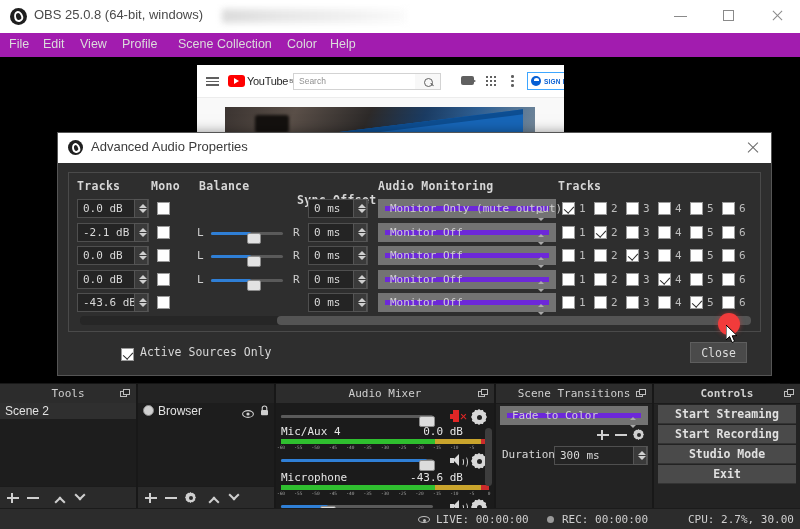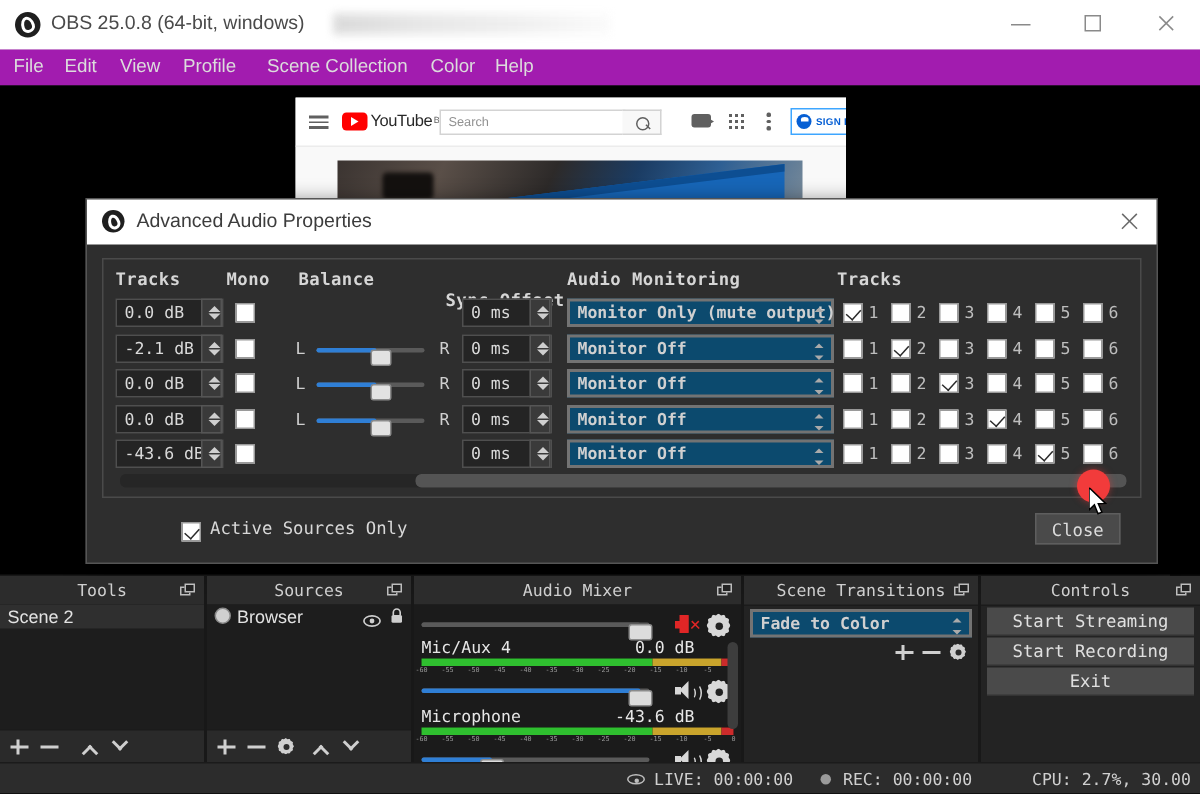--- a/index.html
+++ b/index.html
@@ -154,22 +154,22 @@
     border:solid #2a2a2a;border-width:0 1.6px 1.6px 0;transform:rotate(42deg);
   }
 
   .bal{position:absolute;height:14px;}
   .bal .lb,.bal .rb{position:absolute;top:0;font-family:"DejaVu Sans Mono",monospace;font-size:11px;color:#cfcfcf;}
   .bal .track{position:absolute;left:14px;top:6px;width:72px;height:3px;background:#5a5a5a;border-radius:2px;}
   .bal .fill{position:absolute;left:0;top:0;width:40px;height:3px;background:#2f7fd6;border-radius:2px;}
   .bal .knob{position:absolute;left:36px;top:1px;width:14px;height:11px;background:#e2e2e2;border:1px solid #8b8b8b;border-radius:2px;box-sizing:border-box;}
 
   .combo{
-    position:absolute;height:19px;background:#0c4a6e;border:2px solid #737373;box-sizing:border-box;
-    display:flex;align-items:center;font-weight:bold;
+    position:absolute;height:19px;background:#6d28d9;border:7px solid #737373;box-sizing:border-box;
+    display:flex;align-items:center;
   }
   .combo .v{font-family:"DejaVu Sans Mono",monospace;font-size:11px;color:#d0d0d0;margin-left:5px;white-space:nowrap;}
   .combo .arr{position:absolute;right:3px;top:3px;width:9px;height:13px;}
   .combo .arr:before,.combo .arr:after{
     content:"";position:absolute;left:1px;border-left:3.5px solid transparent;border-right:3.5px solid transparent;
   }
   .combo .arr:before{top:1px;border-bottom:3.5px solid #aaa;}
   .combo .arr:after{bottom:1px;border-top:3.5px solid #aaa;}
 
   .tn{position:absolute;font-family:"DejaVu Sans Mono",monospace;font-size:11px;color:#bdbdbd;}
@@ -556,24 +556,20 @@
     </div>
     <div class="toolbar">
       <div class="tb-ic ic-plus" style="left:6px;"></div>
       <div class="tb-ic ic-minus" style="left:26px;"></div>
       <div class="tb-ic ic-up" style="left:52px;"></div>
       <div class="tb-ic ic-down" style="left:72px;"></div>
     </div>
   </div>
 
   <div class="dock" style="left:138px;top:384px;width:136px;height:125px;">
-    <div class="dock-h">
-      <div class="dock-t">Sources</div>
-      <div class="dock-pop"></div>
-    </div>
     <div class="listbox" style="top:19px;bottom:22px;">
       <div class="li" style="padding-left:20px;">
         <span style="position:absolute;left:5px;top:2px;width:11px;height:11px;border-radius:50%;background:#d0d0d0;border:1px solid #8a8a8a;box-sizing:border-box;"></span>
         <span>Browser</span>
         <span style="position:absolute;right:20px;top:4px;width:12px;height:8px;">
           <svg width="12" height="8" viewBox="0 0 12 8">
               <ellipse cx="6" cy="4" rx="5.4" ry="3.4" fill="none" stroke="#cfcfcf" stroke-width="1.1"></ellipse>
               <circle cx="6" cy="4" r="1.6" fill="#cfcfcf"></circle>
             </svg>
         </span>
@@ -699,30 +695,38 @@
       <div class="dock-t">Scene Transitions</div>
       <div class="dock-pop"></div>
     </div>
     <div class="combo" style="left:4px;top:22px;width:148px;">
       <div class="v">Fade to Color</div>
       <div class="arr"></div>
     </div>
     <div class="tb-ic ic-plus" style="left:100px;top:44px;"></div>
     <div class="tb-ic ic-minus" style="left:118px;top:44px;"></div>
     <div class="ic-gear" style="left:136px;top:44px;width:14px;height:14px;"></div>
-  </div>
-
-  <div class="dock" style="left:654px;top:384px;width:146px;height:125px;">
+    <div style="position:absolute;left:4px;top:62px;width:148px;height:20px;">
+      <div class="dur-lbl">Duration</div>
+      <div class="spin" style="left:54px;top:0;width:94px;">
+        <div class="v">300 ms</div>
+        <div class="arr"></div>
+      </div>
+    </div>
+  </div>
+
+  <div class="dock" style="left:654px;top:384px;width:146px;height:125px;font-weight:bold;">
     <div class="dock-h">
       <div class="dock-t">Controls</div>
       <div class="dock-pop"></div>
     </div>
     <div style="position:absolute;left:4px;right:4px;top:21px;" id="controls">
         <div class="ctl-btn" style="position: relative; margin-bottom: 1px;">Start Streaming</div>
         <div class="ctl-btn" style="position: relative; margin-bottom: 1px;">Start Recording</div>
+        <div class="ctl-btn" style="position: relative; margin-bottom: 1px;">Studio Mode</div>
         <div class="ctl-btn" style="position: relative; margin-bottom: 1px;">Exit</div>
       </div>
   </div>
 
   <div class="statusbar">
     <div class="st-live-ic"></div>
     <div class="st" style="left:436px;">LIVE: 00:00:00</div>
     <div class="st-rec-ic"></div>
     <div class="st" style="left:562px;">REC: 00:00:00</div>
     <div class="st" style="left:688px;">CPU: 2.7%, 30.00 fps</div>

